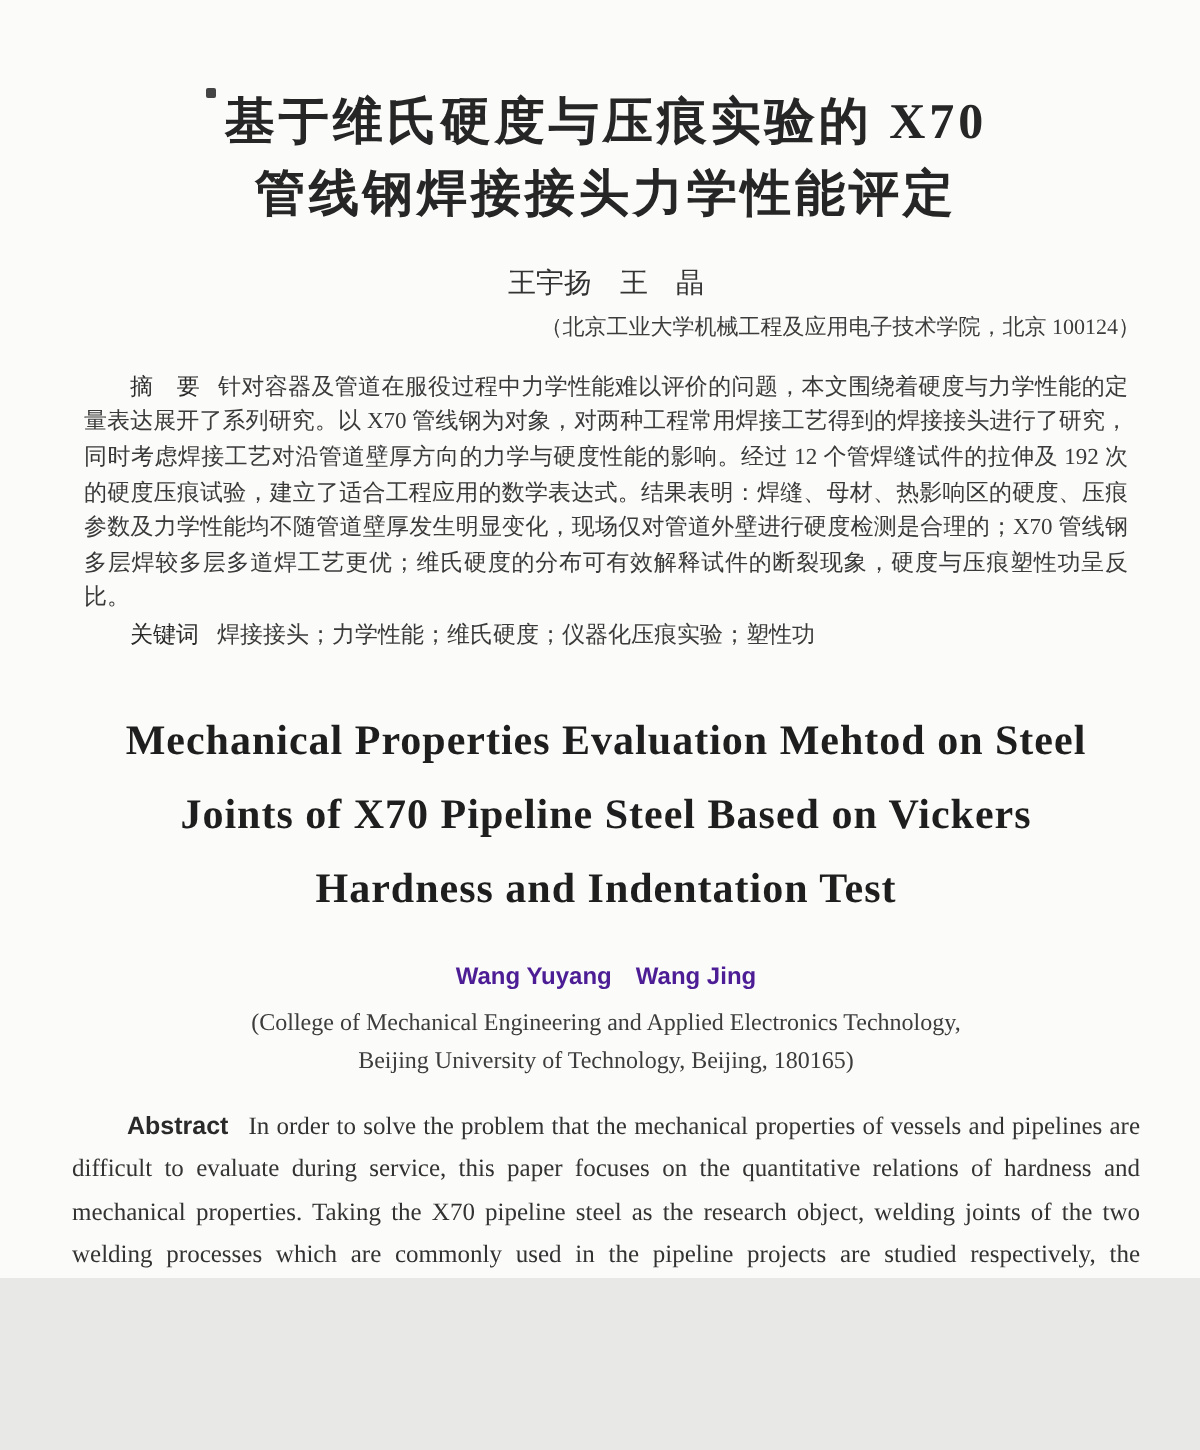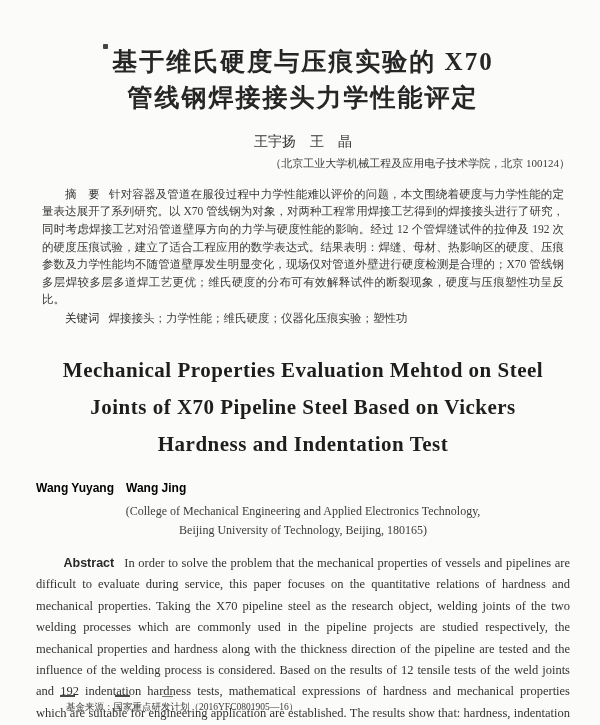--- a/index.html
+++ b/index.html
@@ -1,19 +1,19 @@
 <!DOCTYPE html>
 <html><head>
 <meta charset="utf-8">
 <style>
   html, body { margin: 0; padding: 0; background: #e8e8e6; }
   .page {
     position: relative;
     width: 600px;
-    height: 725px;
+    height: 639px;
     margin: 0 auto;
     background: #fbfbf9;
     color: #2e2e2e;
     font-family: "Liberation Serif", "DejaVu Serif", serif;
     overflow: hidden;
   }
   .content { padding: 0 30px 0 36px; }
 
   .cn-title {
     margin-top: 44px;
@@ -58,25 +58,25 @@
     margin-top: 24px;
     text-align: center;
     font-size: 21px;
     font-weight: bold;
     line-height: 37px;
     color: #1e1e1e;
     letter-spacing: 0.5px;
   }
   .en-authors {
     margin-top: 14px;
-    text-align: left;
+    text-align: center;
     font-family: "Liberation Sans", "DejaVu Sans", sans-serif;
     font-size: 12px;
     font-weight: bold;
-    color: #000000;
+    color: #4c1d95;
   }
   .en-affil {
     margin-top: 5px;
     text-align: center;
     font-size: 12px;
     line-height: 19px;
     color: #3c3c3c;
   }
   .en-abstract {
     margin: 13px 0 0 0;

